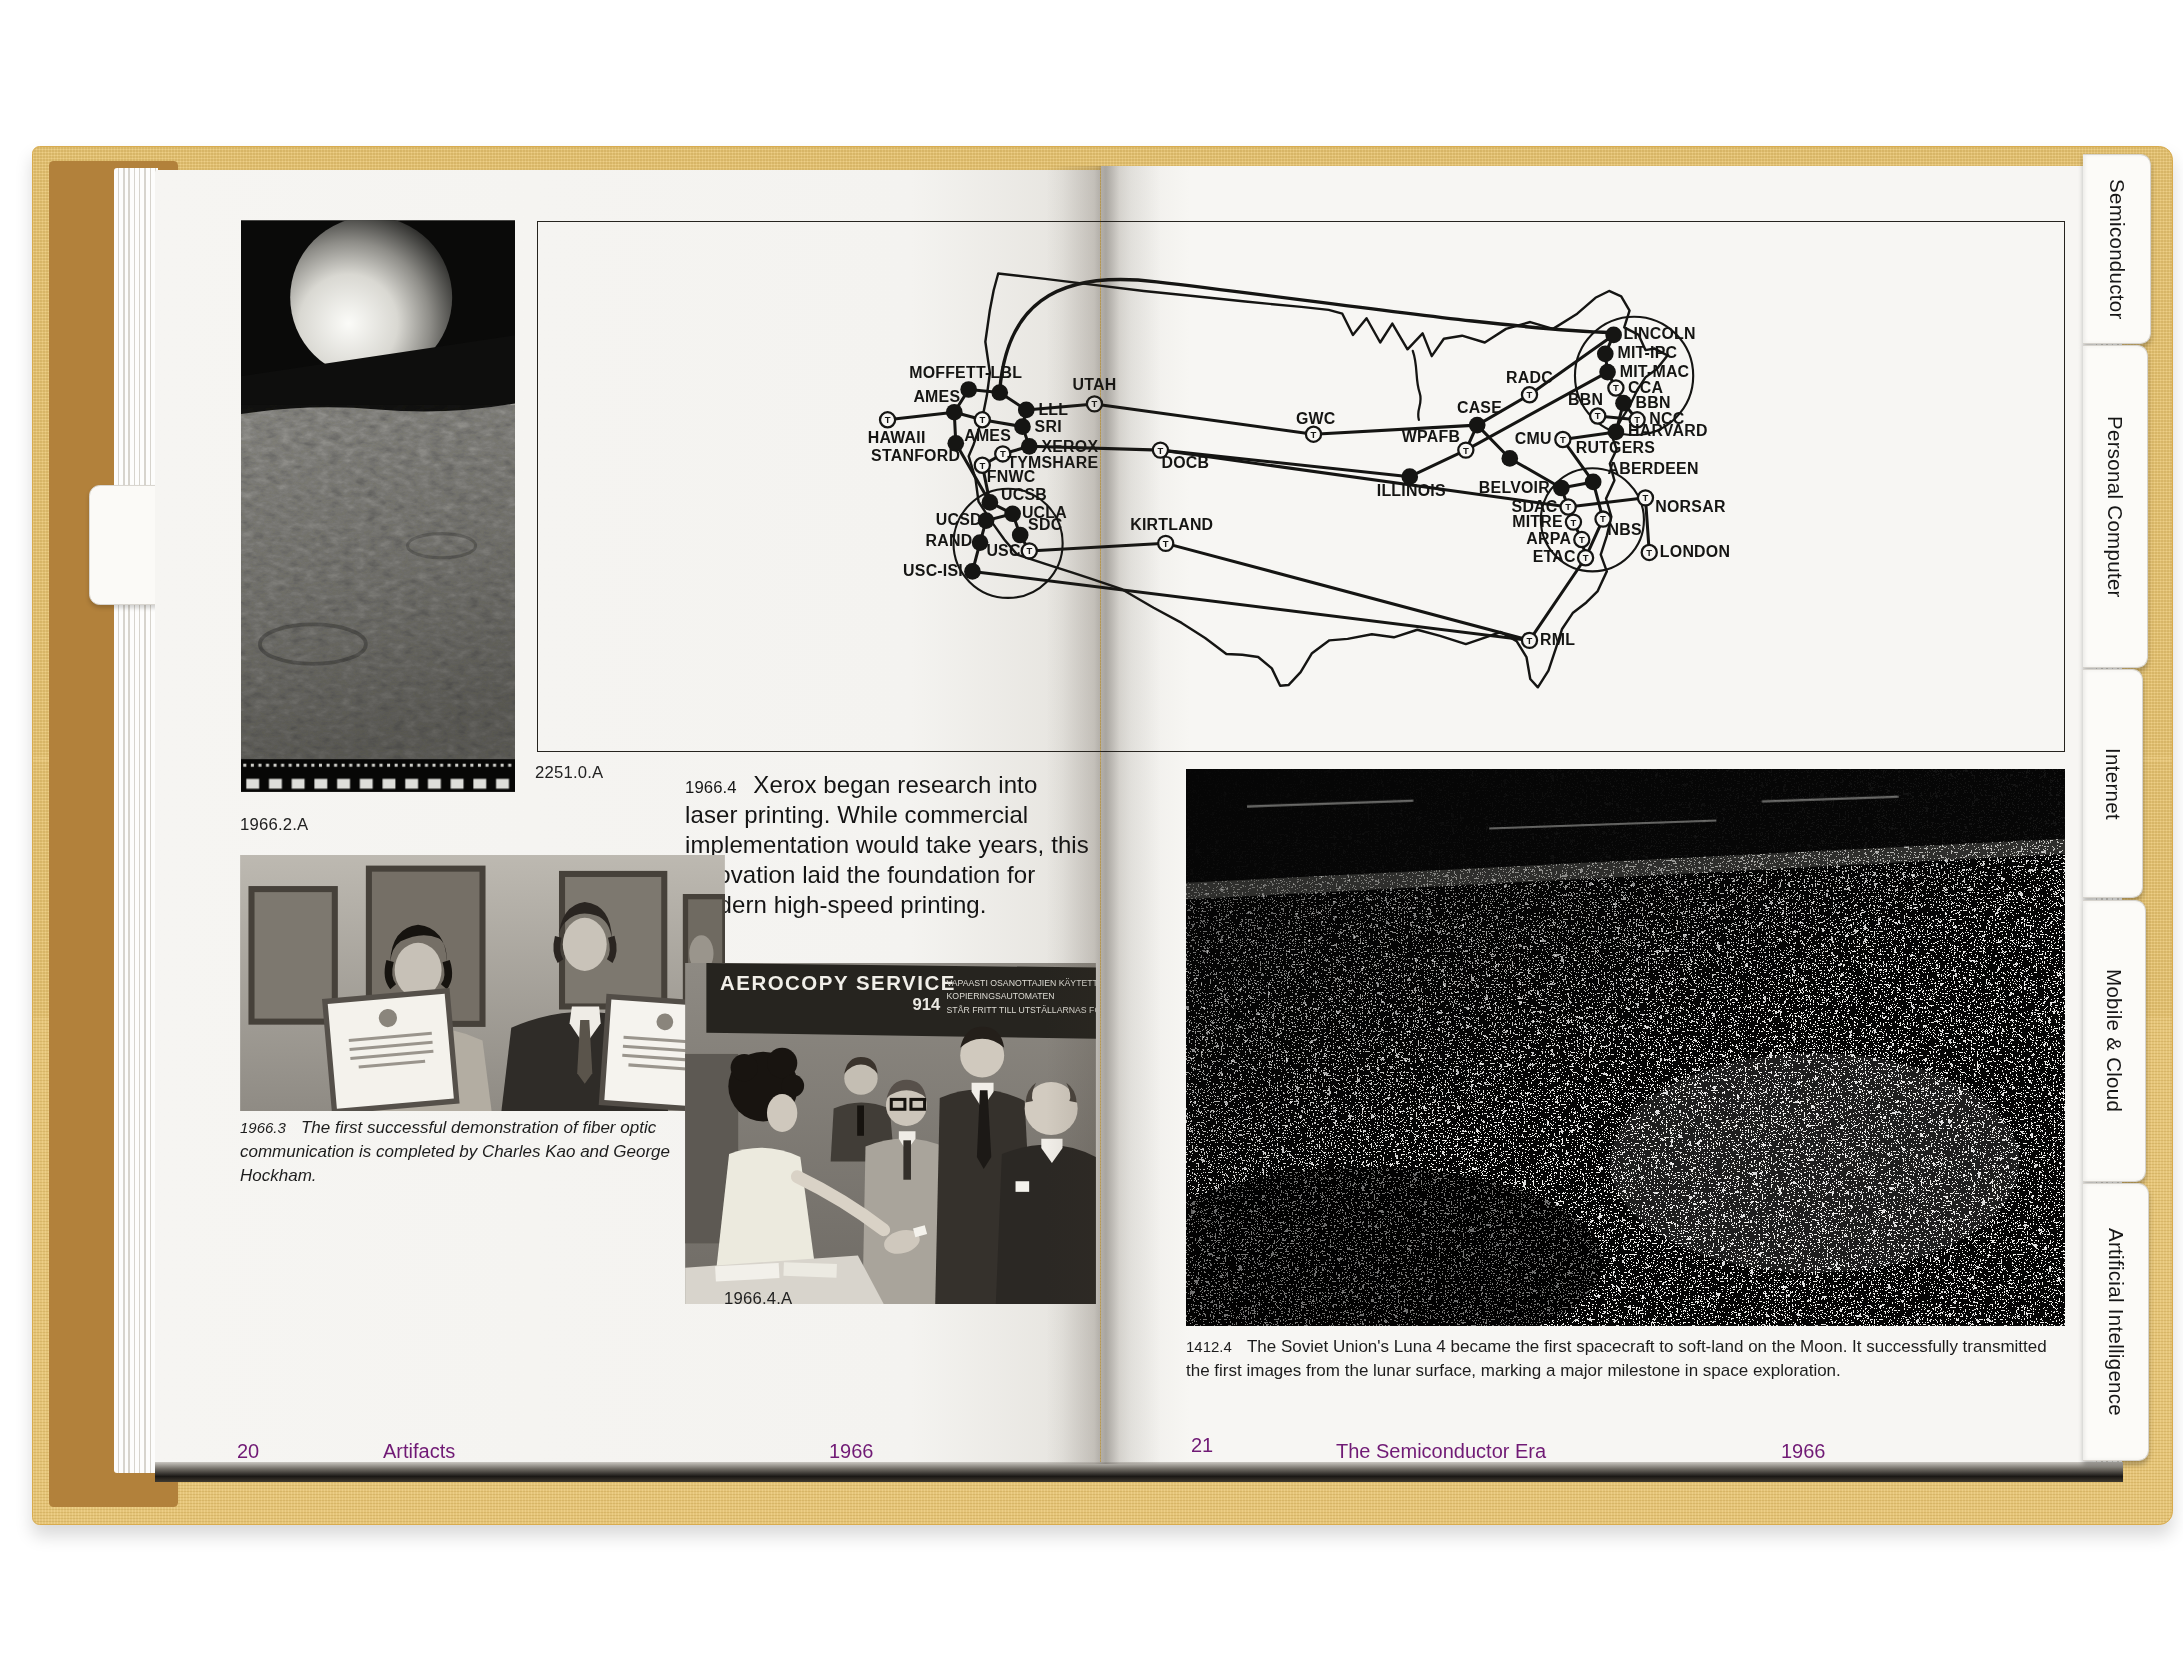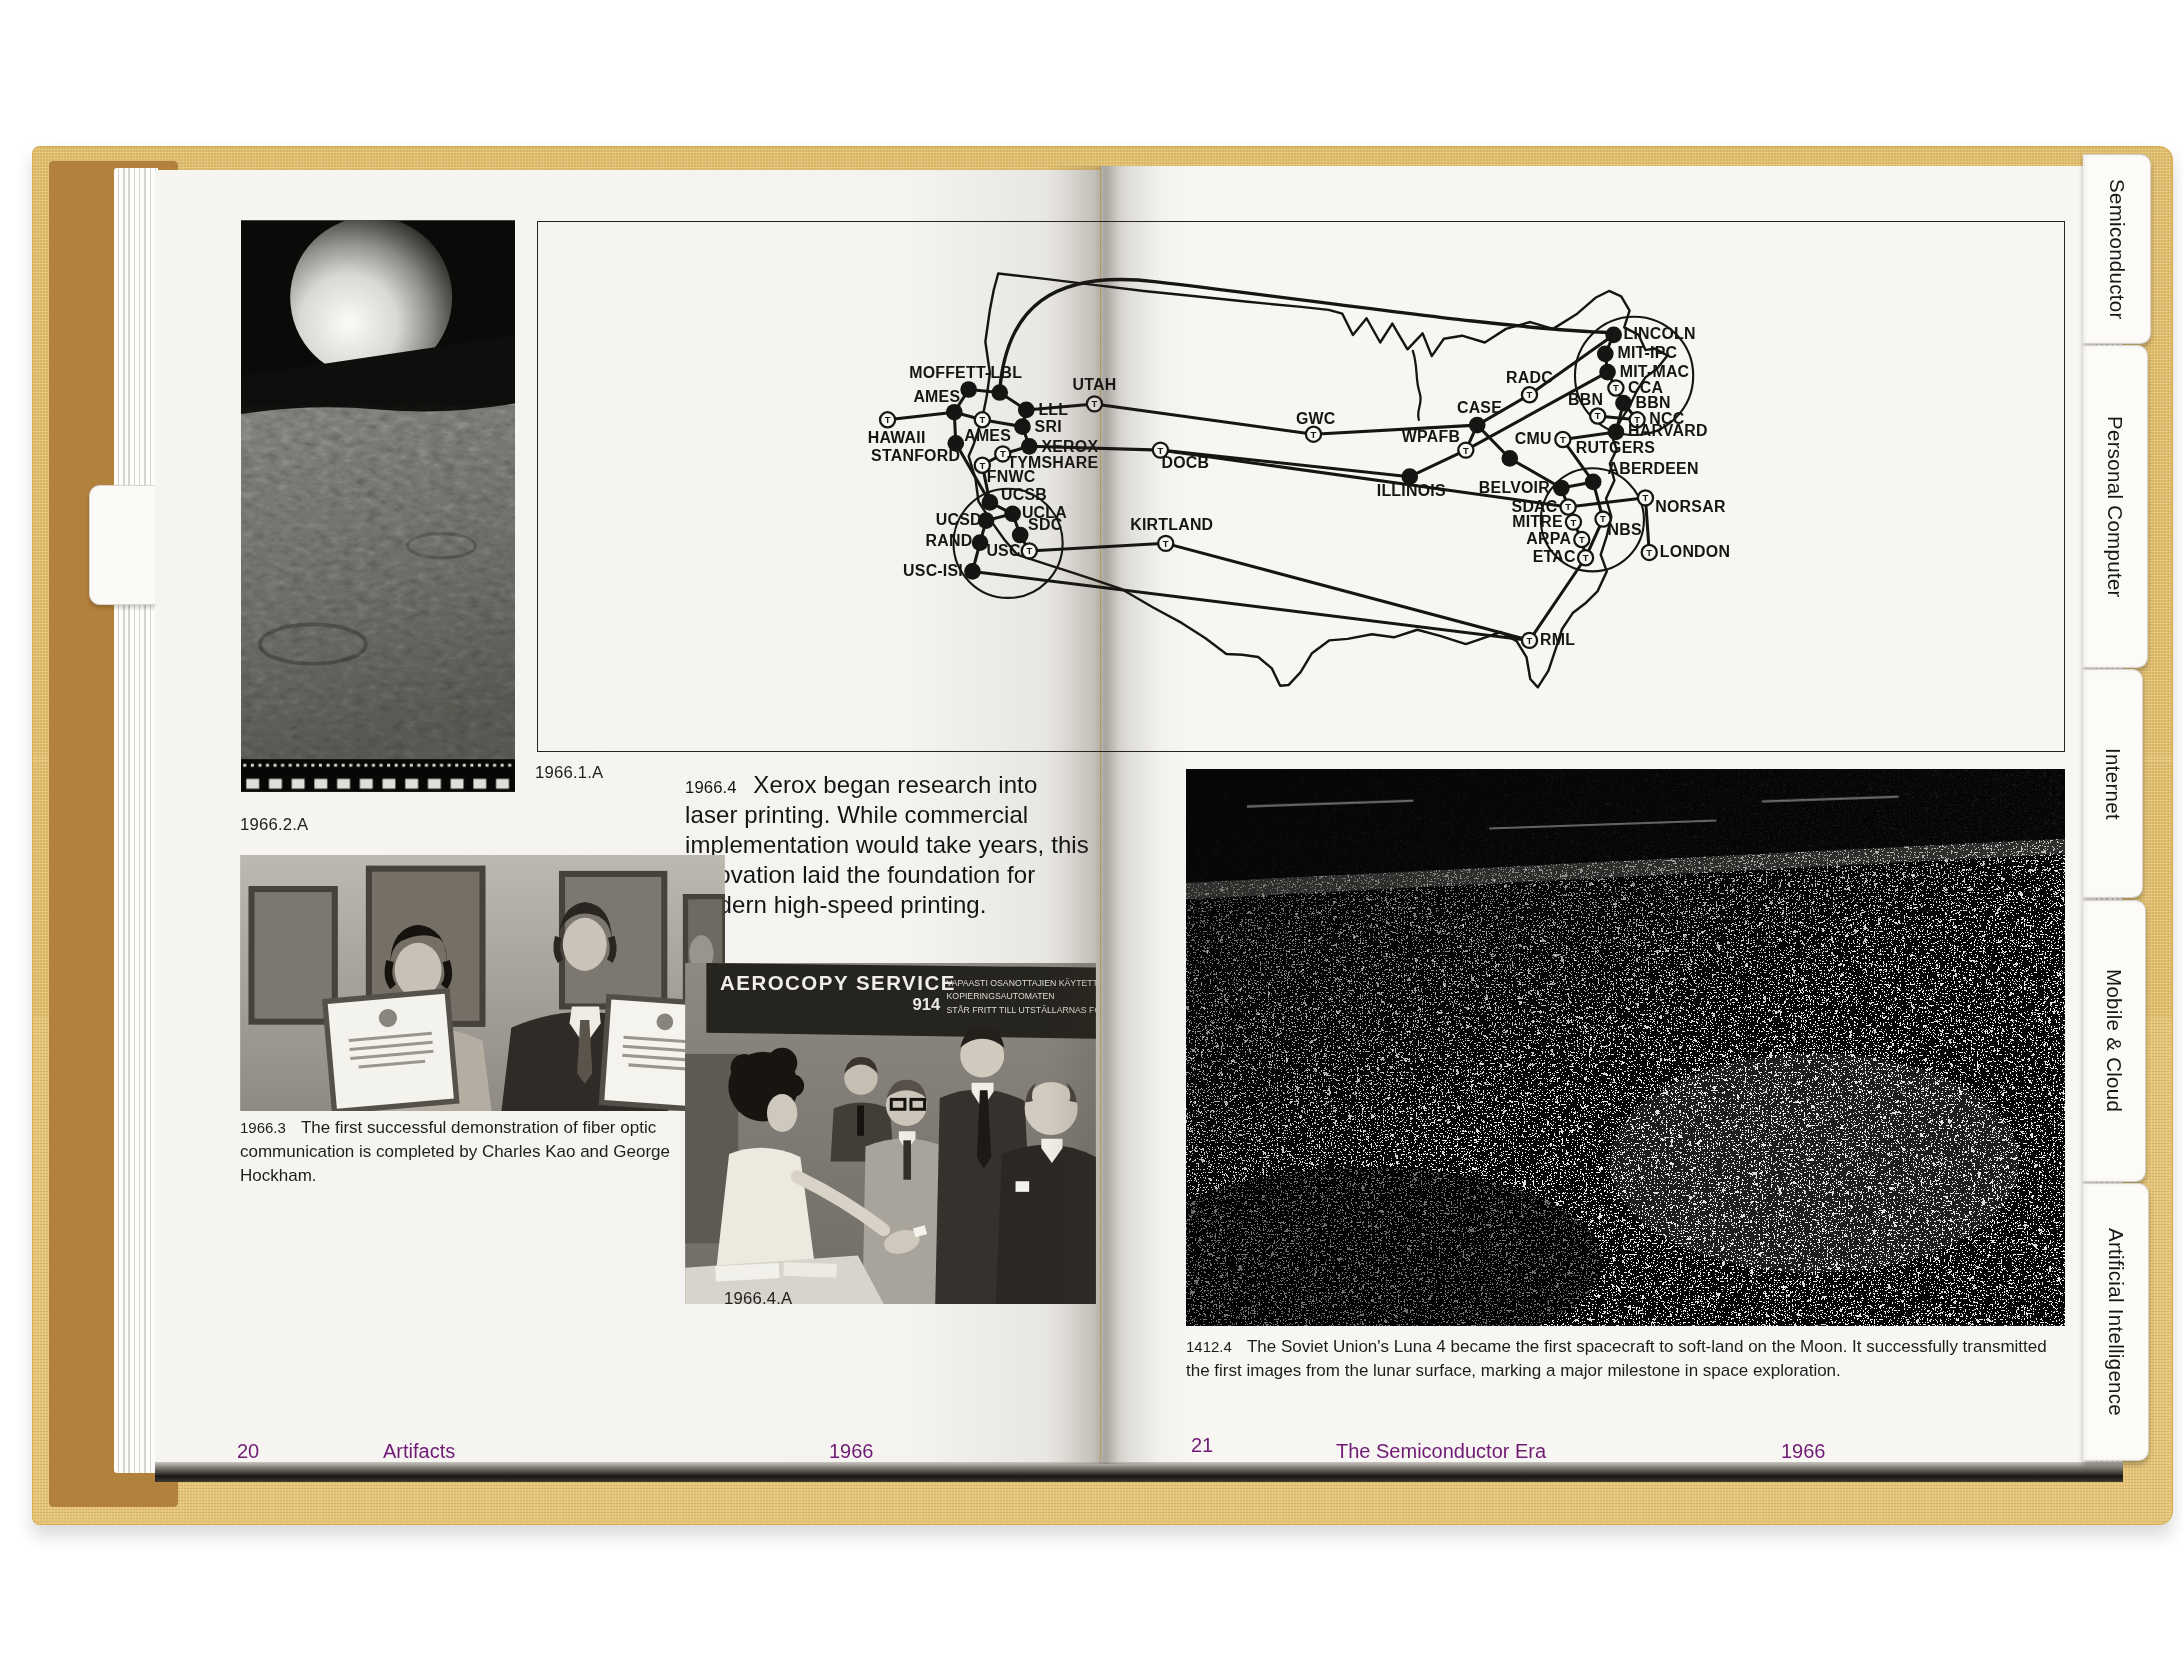--- a/index.html
+++ b/index.html
@@ -285,21 +285,21 @@
         <text x="1453" y="383" text-anchor="start" font-size="21" font-weight="bold" letter-spacing="0.3" fill="#151513">NORSAR</text>
         <circle cx="1445" cy="436" r="10" fill="#f7f6f3" stroke="#151513" stroke-width="3"></circle>
         <text x="1445" y="440.5" text-anchor="middle" font-size="12.5" font-weight="bold" fill="#151513">T</text>
         <text x="1459" y="442" text-anchor="start" font-size="21" font-weight="bold" letter-spacing="0.3" fill="#151513">LONDON</text>
         <circle cx="1287" cy="552" r="10" fill="#f7f6f3" stroke="#151513" stroke-width="3"></circle>
         <text x="1287" y="556.5" text-anchor="middle" font-size="12.5" font-weight="bold" fill="#151513">T</text>
         <text x="1301" y="558" text-anchor="start" font-size="21" font-weight="bold" letter-spacing="0.3" fill="#151513">RML</text>
       </g>
     </svg>
 </div>
-<div class="abs z5 figlabel" style="left:535px;top:763px;">1966.1.A</div>
+<div class="abs z5 figlabel" style="left:535px;top:763px;">2251.0.A</div>
 
 <div class="abs z5 entry" style="left:685px;top:770px;width:409px;">
   <span class="fignum">1966.4</span><span>Xerox began research into laser printing. While commercial implementation would take years, this innovation laid the foundation for modern high-speed printing.</span>
 </div>
 
 <div class="abs z5" style="left:240px;top:855px;width:485px;height:256px;">
   <svg class="photo" viewBox="0 0 640 338" width="485" height="256">
     <defs>
       <linearGradient id="wallG" x1="0" y1="0" x2="0" y2="1">
         <stop offset="0%" stop-color="#bdb9b1"></stop>
@@ -341,21 +341,21 @@
         <rect x="482" y="192" width="152" height="140" fill="#f5f3ee" stroke="#524d47" stroke-width="7"></rect>
         <circle cx="558" cy="220" r="11" fill="#8a857c"></circle>
         <rect x="505" y="242" width="105" height="4" fill="#9a958d"></rect>
           <rect x="505" y="254" width="105" height="4" fill="#9a958d"></rect>
         <rect x="505" y="266" width="105" height="4" fill="#9a958d"></rect>
           <rect x="514" y="278" width="86" height="4" fill="#9a958d"></rect>
       </g>
     </g>
   </svg>
 </div>
-<div class="abs z5 caption" style="left:240px;top:1116px;width:467px;">
+<div class="abs z5 caption" style="left:240px;top:1116px;width:467px;font-style:italic;">
   <span class="fignum">1966.3</span><span>The first successful demonstration of fiber optic communication is completed by Charles Kao and George Hockham.</span>
 </div>
 
 <div class="abs z5" style="left:685px;top:939px;width:411px;height:341px;margin-top:24px;">
   <svg class="photo" viewBox="0 0 542 450" width="411" height="341">
     <defs>
       <linearGradient id="expoWall" x1="0" y1="0" x2="0" y2="1">
         <stop offset="0%" stop-color="#8e8a83"></stop>
           <stop offset="100%" stop-color="#6f6b65"></stop>
       </linearGradient>

